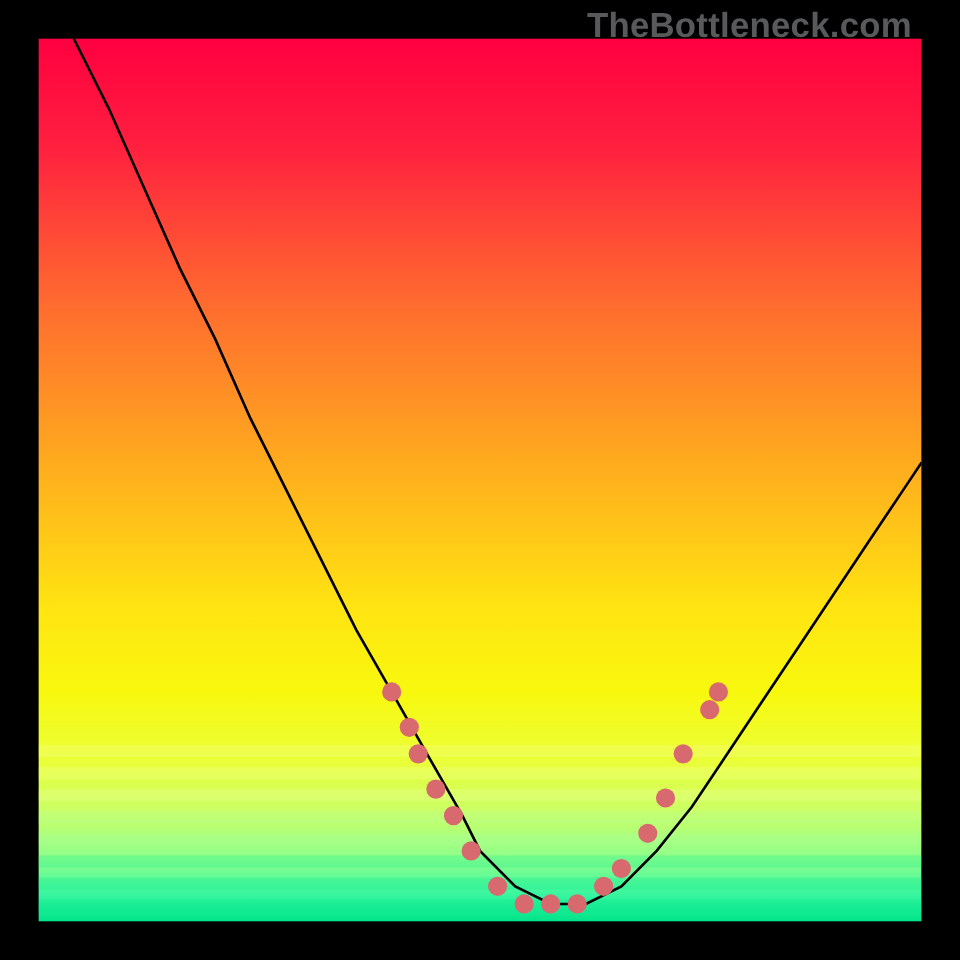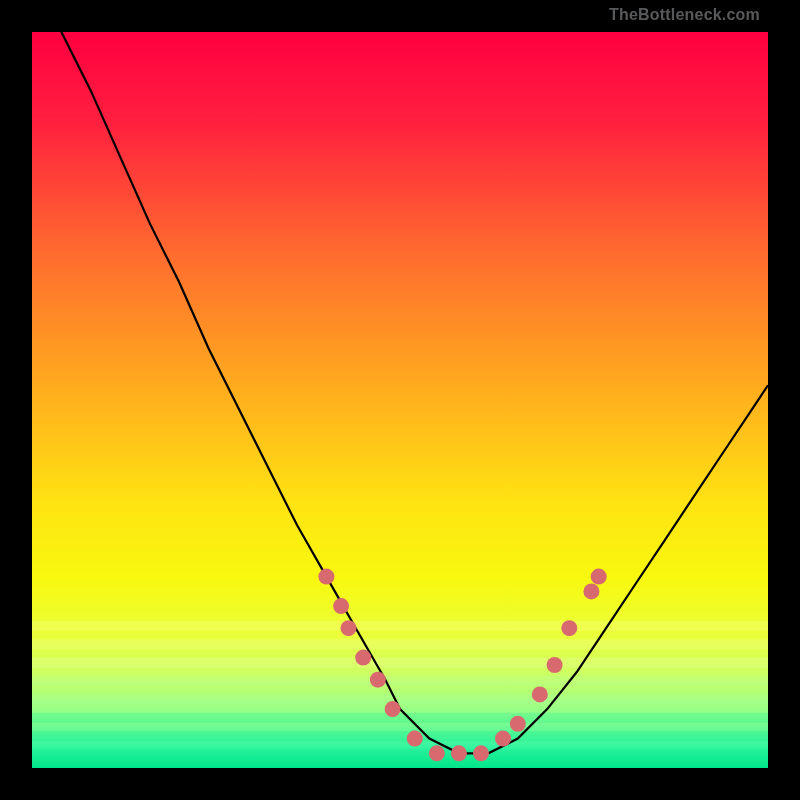--- a/index.html
+++ b/index.html
@@ -16,21 +16,21 @@
     top: 32px;
     width: 736px;
     height: 736px;
     background: #000;
   }
   .watermark {
     position: absolute;
     top: 6px;
     right: 40px;
     font-family: Arial, Helvetica, sans-serif;
-    font-size: 16px;
+    font-size: 29px;
     font-weight: 600;
     color: #58595b;
     letter-spacing: 0.2px;
   }
   svg {
     position: absolute;
     left: 32px;
     top: 32px;
     width: 736px;
     height: 736px;

